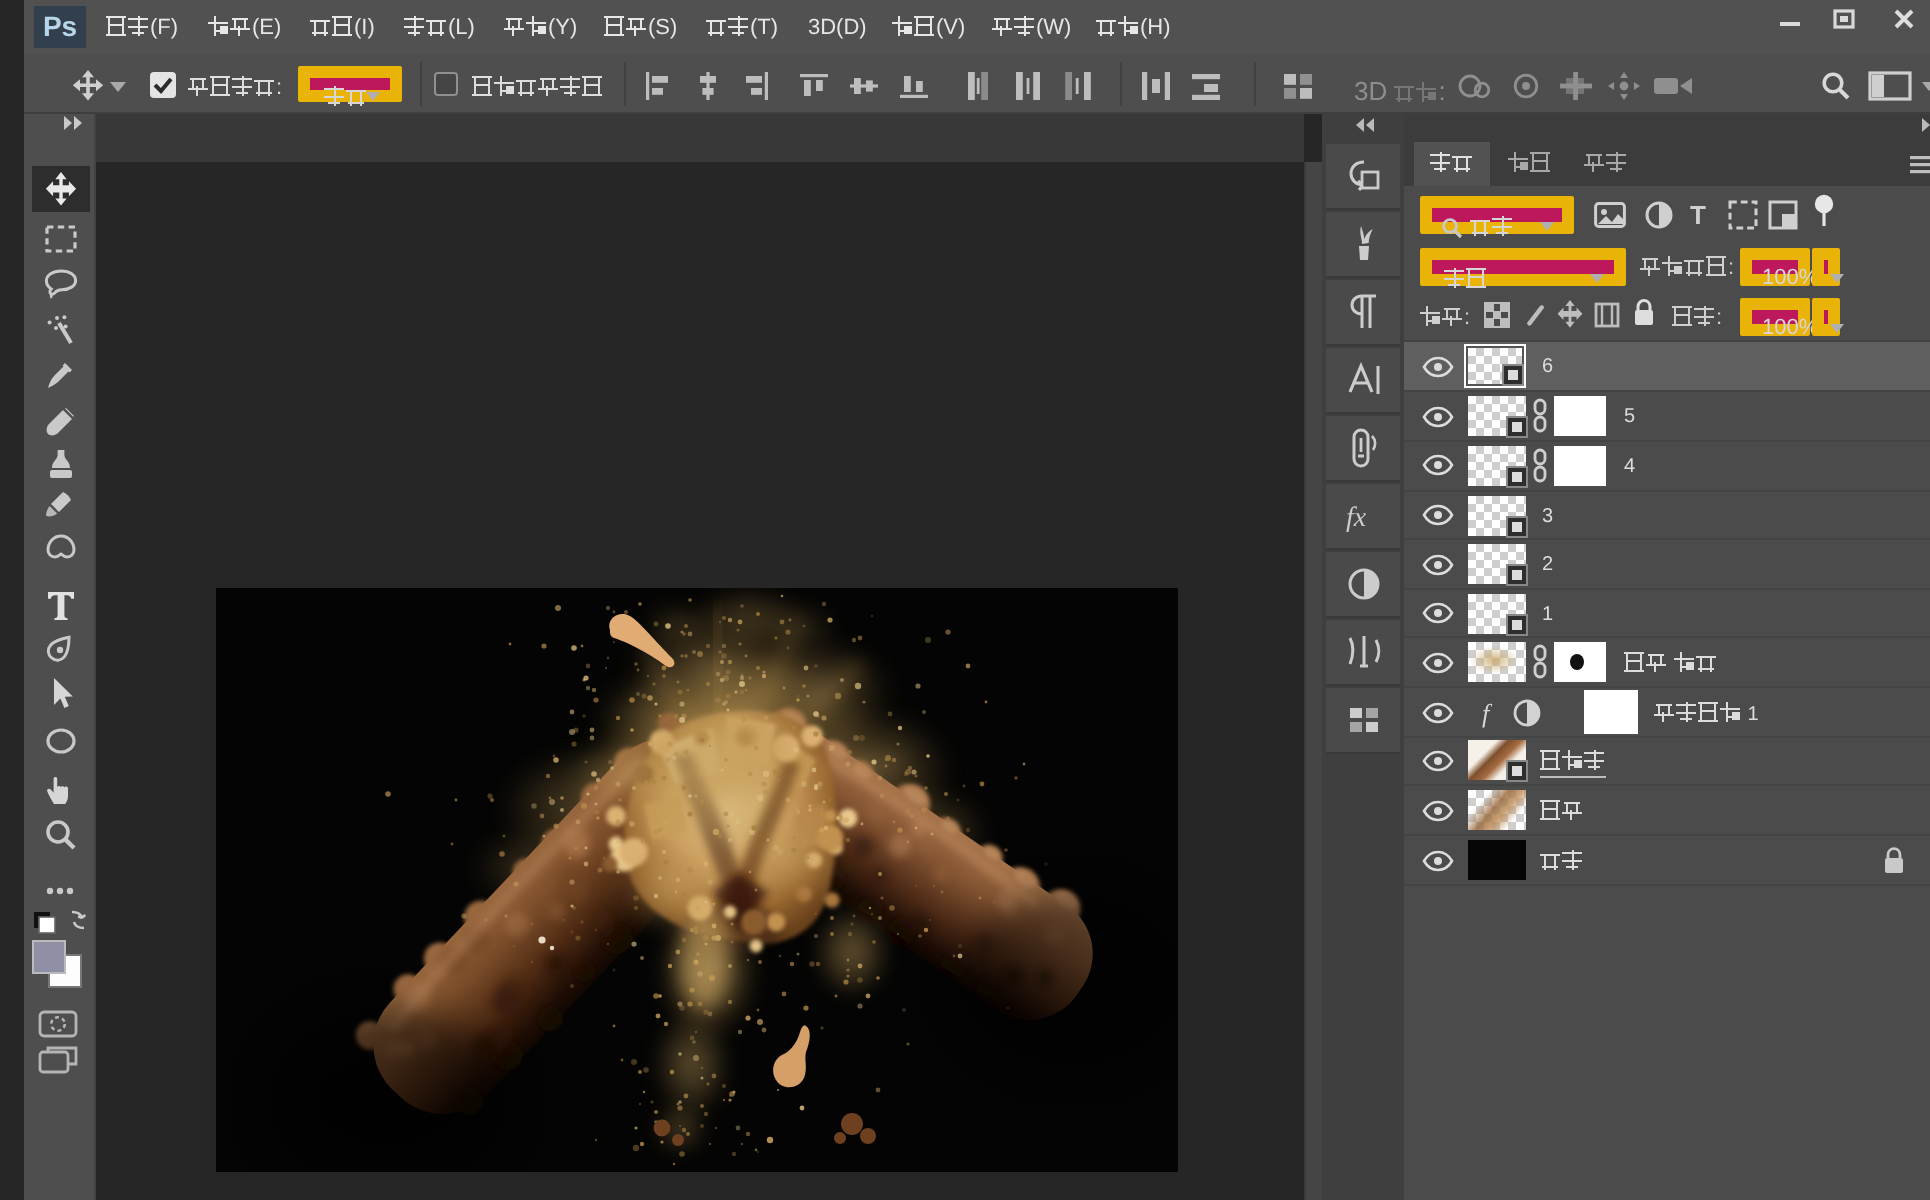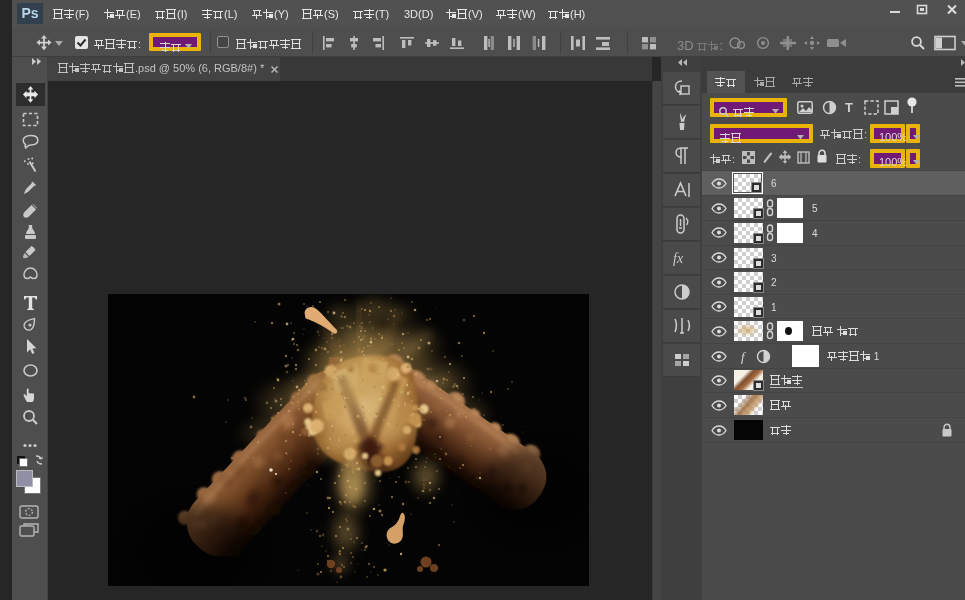--- a/index.html
+++ b/index.html
@@ -32,21 +32,21 @@
 #vscroll{left:640px;top:81px;width:9px;height:519px;background:#454545;border-left:1px solid #3a3a3a}
 
 #strip{left:649px;top:57px;width:41px;height:543px;background:#3f3f3f}
 .sbox{position:absolute;left:2px;width:37px;height:33px;background:#4a4a4a;border-bottom:1px solid #3a3a3a;display:flex;align-items:center;justify-content:center}
 
 #panel{left:690px;top:57px;width:275px;height:543px;background:#4b4b4b;color:#d6d6d6;font-size:11px}
 #phead{left:690px;top:57px;width:275px;height:14px;background:#3c3c3c}
 #ptabs{left:690px;top:71px;width:275px;height:22px;background:#3c3c3c}
 .ptab{position:absolute;top:0;height:22px;line-height:22px;padding:0 8px;color:#a8a8a8}
 .ptab.on{background:#525252;color:#e0e0e0}
-.ddl{position:absolute;background:#701a75;border:4px solid #eab308;border-radius:1px;color:#d6d6d6}
+.ddl{position:absolute;background:#be185d;border:6px solid #eab308;border-radius:1px;color:#d6d6d6}
 .lbl{position:absolute;color:#cfcfcf}
 .thumb{position:absolute;top:2px;width:29px;height:20px;background:
  linear-gradient(45deg,#cfcfcf 25%,transparent 25%,transparent 75%,#cfcfcf 75%),
  linear-gradient(45deg,#cfcfcf 25%,#ffffff 25%,#ffffff 75%,#cfcfcf 75%);
  background-size:8px 8px;background-position:0 0,4px 4px}
 .badge{position:absolute;right:-1px;bottom:-1px;width:11px;height:11px;background:#2e2e2e;border:1px solid #888}
 .badge:after{content:"";position:absolute;left:2px;top:2px;width:5px;height:5px;background:#ddd}
 .mask{position:absolute;top:2px;width:26px;height:20px;background:#fff}
 .lname{position:absolute;top:7px;color:#dcdcdc;font-size:10px}
 </style></head>
@@ -349,26 +349,20 @@
  <svg class="abs" style="left:7px;top:448px" width="20" height="14">
         <rect x="1" y="1" width="18" height="12" rx="2" fill="none" stroke="#b5b5b5" stroke-width="1.4"></rect>
         <circle cx="10" cy="7" r="3.4" fill="none" stroke="#b5b5b5" stroke-width="1.3" stroke-dasharray="2 1.6"></circle>
       </svg>
  <svg class="abs" style="left:7px;top:466px" width="20" height="14">
         <rect x="1" y="3" width="14" height="10" rx="1.5" fill="none" stroke="#b5b5b5" stroke-width="1.4"></rect>
         <path d="M5 3 V1 H19 V9 H15" fill="none" stroke="#b5b5b5" stroke-width="1.4"></path>
       </svg>
 </div>
 <div id="tabbar" class="abs"></div>
-<div id="tab1" class="abs">
-      <span style="position:absolute;left:10px;top:6px;line-height:11px;white-space:nowrap"><i class="c k1"></i><i class="c k3"></i><i class="c k2"></i><i class="c k4"></i><i class="c k5"></i><i class="c k3"></i><i class="c k1"></i>.psd @ 50% (6, RGB/8#) *</span>
-      <svg style="position:absolute;left:222px;top:8px" width="9" height="9">
-        <path d="M1.5 1.5 L7.5 7.5 M7.5 1.5 L1.5 7.5" stroke="#b5b5b5" stroke-width="1.5"></path>
-      </svg>
-    </div>
 <div id="paste" class="abs"></div>
 <div id="vscroll" class="abs"></div>
 <div id="photo" class="abs" style="left:96px;top:294px;width:481px;height:292px;background:#000">
       <svg id="photosvg" width="481" height="292" viewBox="0 0 481 292" style="position:absolute;left:0;top:0">
 <defs>
 <linearGradient id="lbar" x1="0" y1="-34" x2="0" y2="34" gradientUnits="userSpaceOnUse">
  <stop offset="0" stop-color="#99683f"></stop>
             <stop offset=".3" stop-color="#7d4e2a"></stop>
             <stop offset=".62" stop-color="#4f2b14"></stop>
             <stop offset=".88" stop-color="#200e05"></stop>

